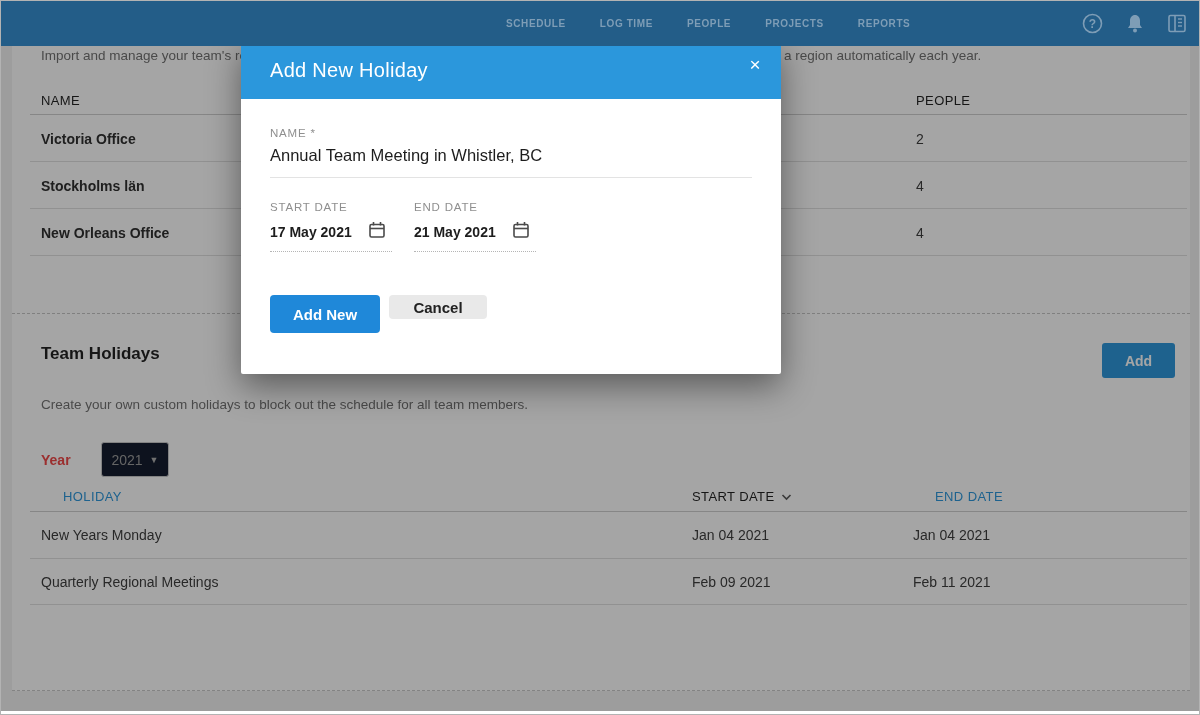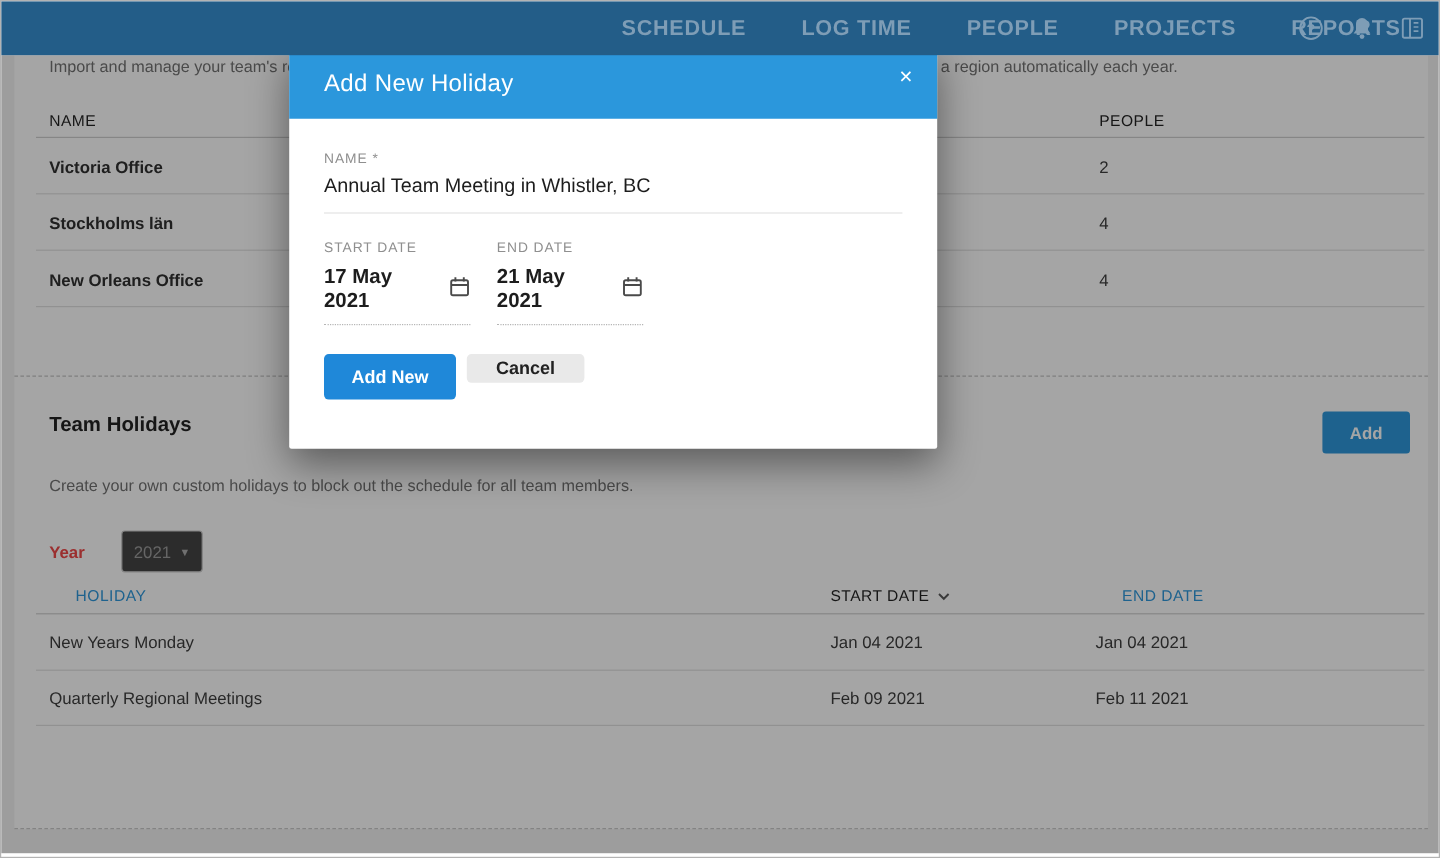--- a/index.html
+++ b/index.html
@@ -3,21 +3,21 @@
 <meta charset="utf-8">
 <style>
   * { margin:0; padding:0; box-sizing:border-box; }
   body { background:#ffffff; font-family:"Liberation Sans", sans-serif; }
   .screen { position:relative; width:1200px; height:715px; border:1px solid #b3b3b3;
             background:#ffffff; overflow:hidden; }
 
   
   .topnav { position:absolute; left:0; top:0; right:0; height:45px; background:#235d88; z-index:200; }
   .nav-links { position:absolute; left:505px; top:0; height:45px; display:flex; align-items:center; gap:34px; }
-  .nav-item { color:#7e9db6; font-size:18px; font-weight:bold; letter-spacing:0.6px; cursor:pointer; white-space:nowrap;margin-left:12px; }
+  .nav-item { color:#7e9db6; font-size:10px; font-weight:bold; letter-spacing:0.6px; cursor:pointer; white-space:nowrap; }
   .nav-icons { position:absolute; right:12px; top:0; height:45px; display:flex; align-items:center; gap:22px; color:#7e9db6; }
   .nav-icons svg { display:block; }
 
   
   .page-bg { position:absolute; left:0; top:45px; right:0; height:665px; background:#f2f2f2; }
   .card { position:absolute; left:11px; top:0; width:1178px; height:645px; background:#ffffff;
           border-bottom:1px dashed #c9c9c9; }
   .overlay { position:absolute; left:0; top:45px; right:0; height:665px; background:rgba(10,10,10,0.37); z-index:50; }
 
   .desc-frag { position:absolute; font-size:13.5px; color:#6f6f6f; white-space:nowrap; }
@@ -27,39 +27,39 @@
   .hline.light { border-top:1px solid #e0e0e0; }
   .hline.dashed { border-top:1px dashed #c4c4c4; }
   .cell { position:absolute; font-size:14px; color:#3a3a3a; white-space:nowrap; }
   .cell.bold { font-weight:bold; color:#2b2b2b; }
 
   .section-title { position:absolute; font-size:17px; font-weight:bold; color:#1d1d1d; }
   .add-btn { position:absolute; left:1090px; top:297px; width:73px; height:35px; background:#2a96db;
              color:#ffffff; font-size:14px; font-weight:bold; border:none; border-radius:3px; cursor:pointer;
              font-family:"Liberation Sans", sans-serif; }
   .year-label { position:absolute; left:29px; top:406px; font-size:14px; font-weight:bold; color:#ef4444; }
-  .year-select { position:absolute; left:89px; top:396px; width:68px; height:35px; background:#404040;
+  .year-select { position:absolute; left:89px; top:396px; width:68px; height:35px; background:#0f172a;
                  border:1px solid #c9c9c9; border-radius:3px; display:flex; align-items:center;
                  justify-content:center; gap:7px; color:#9a9a9a; font-size:14px; cursor:pointer; }
   .year-select .caret { font-size:9px; color:#ababab; }
   .sort-caret { display:inline-block; margin-left:6px; color:#555; }
 
   
   .modal { position:absolute; left:240px; top:40px; width:540px; height:333px; background:#ffffff;
            border-radius:2px; box-shadow:0 12px 34px rgba(0,0,0,0.45); z-index:100; }
   .modal-header { position:absolute; left:0; top:0; right:0; height:58px; background:#2b97dc; border-radius:2px 2px 0 0; }
   .modal-title { position:absolute; left:29px; top:0; line-height:58px; color:#ffffff; font-size:20px; letter-spacing:0.3px; }
   .modal-close { position:absolute; right:14px; top:12px; width:24px; height:24px; color:#ffffff; font-size:19px;
                  line-height:24px; text-align:center; cursor:pointer; background:none; border:none;
                  font-family:"Liberation Sans", sans-serif; }
   .field-label { position:absolute; font-size:11.5px; color:#8f8f8f; letter-spacing:0.8px; }
   .name-value { position:absolute; left:29px; top:105px; width:482px; font-size:16.5px; color:#1d1d1d;
                 padding-bottom:12px; border-bottom:1px solid #e3e3e3; }
   .date-field { position:absolute; top:180px; width:122px; display:flex; align-items:center; gap:16px;
-                font-size:17px; font-weight:bold; color:#1d1d1d; padding-bottom:9px;
+                font-size:14px; font-weight:bold; color:#1d1d1d; padding-bottom:9px;
                 border-bottom:1px dotted #b5b5b5; cursor:pointer; }
   .date-field svg { flex:0 0 auto; }
   .btn-primary { position:absolute; left:29px; top:254px; width:110px; height:38px; background:#1f88d9;
                  color:#ffffff; font-size:15px; font-weight:bold; border:none; border-radius:4px; cursor:pointer;
                  font-family:"Liberation Sans", sans-serif; }
   .btn-secondary { position:absolute; left:148px; top:254px; width:98px; height:24px; background:#e9e9e9;
                    color:#222222; font-size:15px; font-weight:bold; border:none; border-radius:4px; cursor:pointer;
                    font-family:"Liberation Sans", sans-serif; }
 </style>
 </head>

